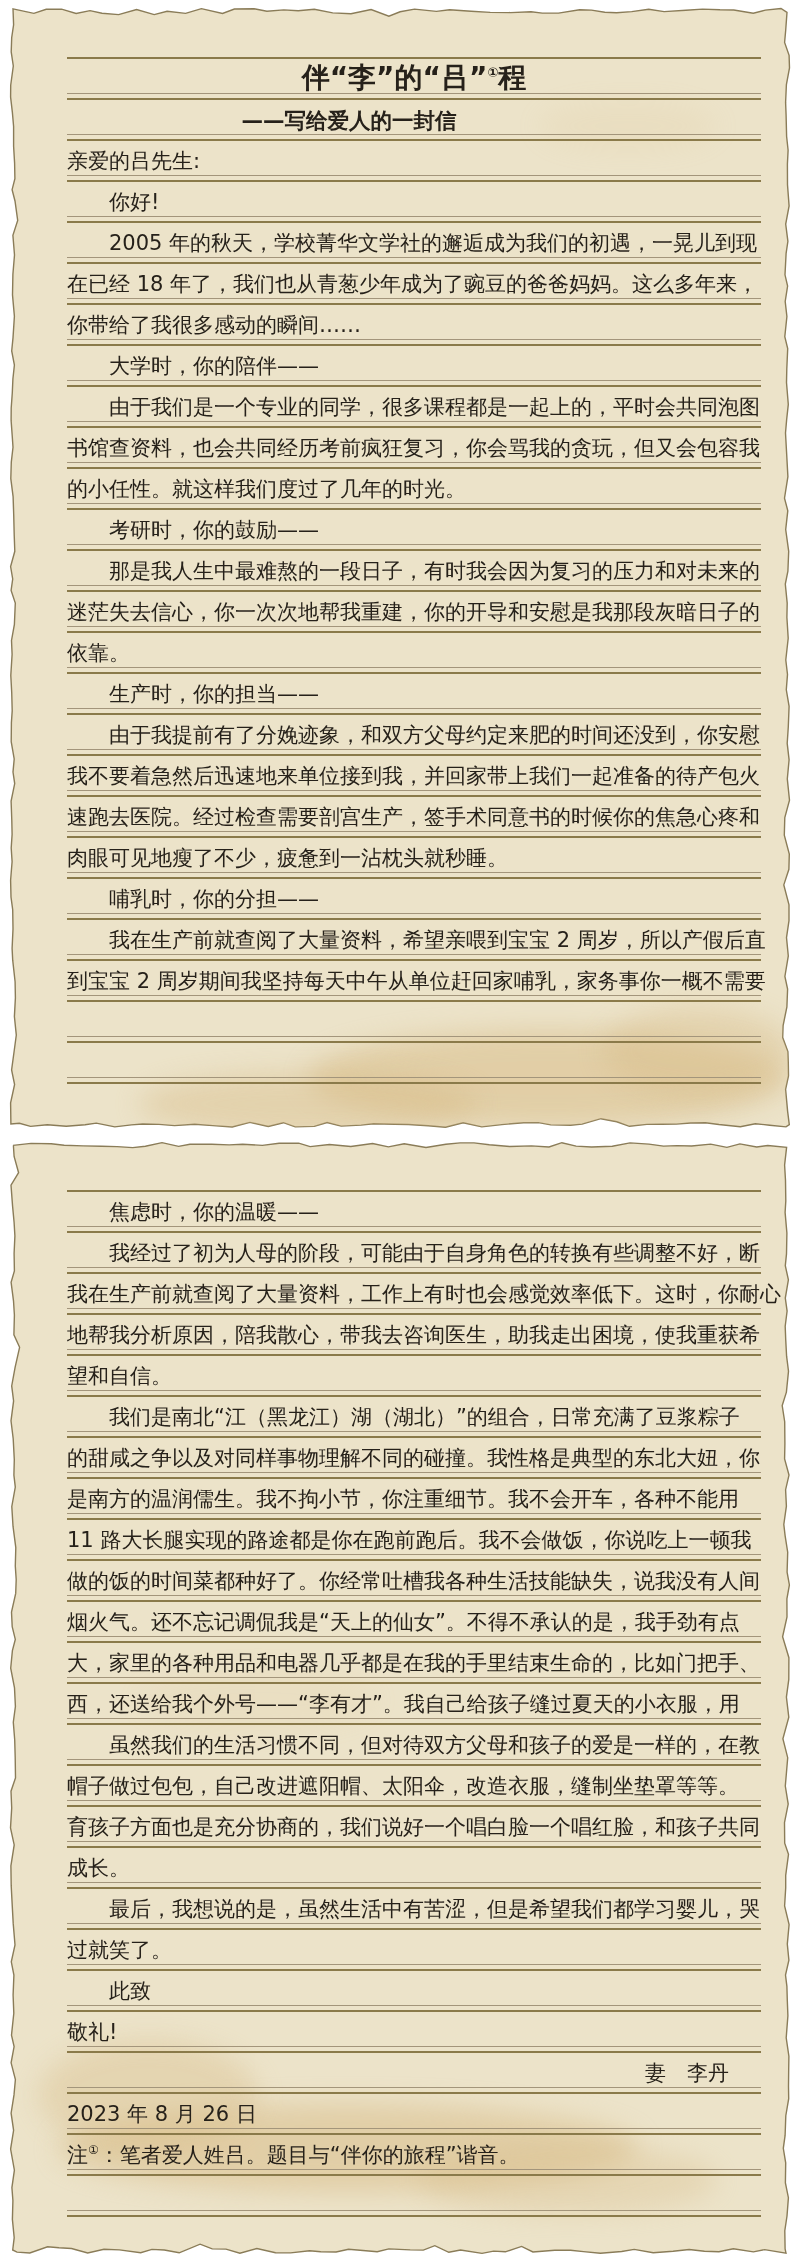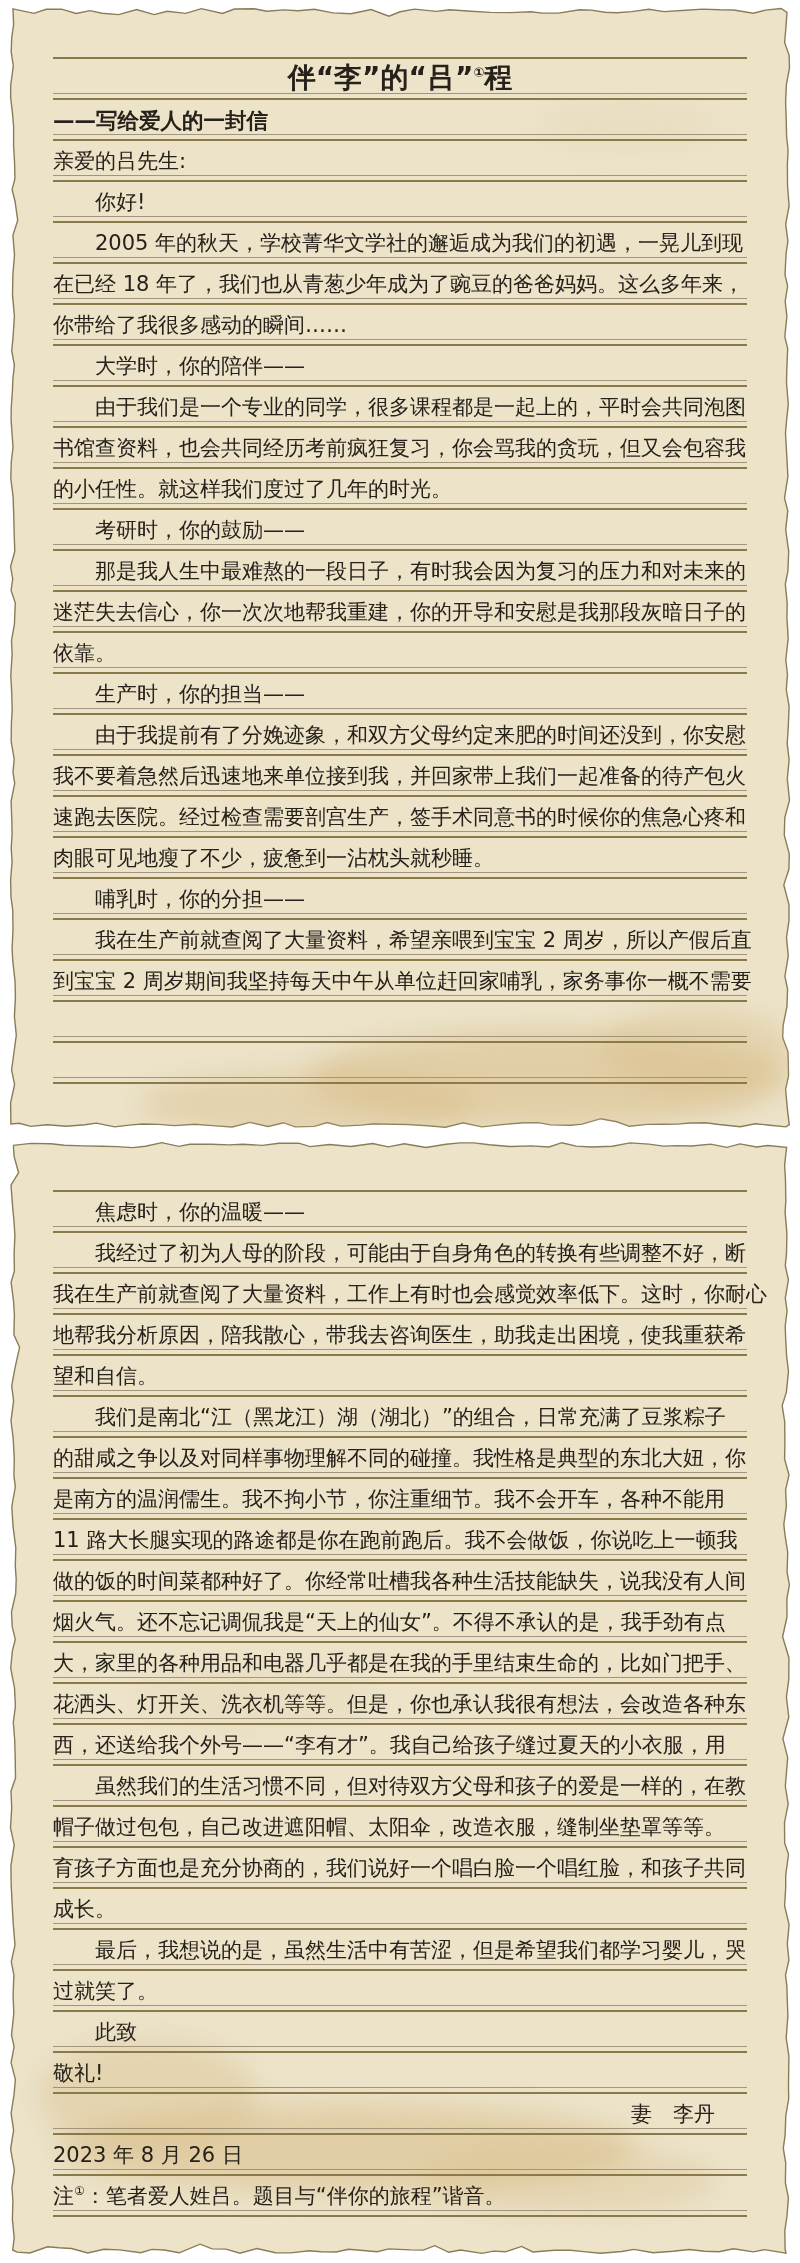--- a/index.html
+++ b/index.html
@@ -15,37 +15,37 @@
   .canvas{
     position:relative;width:800px;height:2263px;background:var(--bg);
     font-family:"DejaVu Sans","Liberation Sans",sans-serif;
     overflow:hidden;
   }
   .page{position:absolute;left:8px;width:784px;}
   #page1{top:6px;height:1124px;}
   #page2{top:1140px;height:1116px;}
   .paper-svg{position:absolute;inset:0;width:100%;height:100%;display:block;}
   .ruled{
-    position:absolute;left:45px;width:694px;
+    position:absolute;left:59px;width:694px;
     background-image:repeating-linear-gradient(
       to bottom,
       var(--rule-thick) 0px, var(--rule-thick) 2.4px,
       transparent 2.4px, transparent 36px,
       var(--rule-thin) 36px, var(--rule-thin) 37px,
       transparent 37px, transparent 41px);
   }
   #ruled1{top:51px;height:1028px;}
   #ruled2{top:50px;height:1028px;}
   .row{
     height:41px;line-height:45px;font-size:21px;color:var(--ink);
     white-space:nowrap;letter-spacing:0;
   }
   .row.title{text-align:center;font-weight:bold;font-size:28px;line-height:42px;}
   .row.title sup{font-size:13px;}
-  .row.subtitle{text-align:left;padding-right:130px;font-weight:bold;font-size:21.5px;}
+  .row.subtitle{text-align:center;padding-right:130px;font-weight:bold;font-size:21.5px;}
   .row.indent{padding-left:42px;}
   .row.salutation{padding-left:0;}
   .row.sign{text-align:right;padding-right:32px;}
   .row.date{text-align:left;padding-right:0;}
   .row.footnote{padding-left:0;}
   sup{vertical-align:super;font-size:12px;line-height:0;}
 </style>
 </head>
 <body>
 
@@ -120,21 +120,20 @@
         <div class="row flush">我在生产前就查阅了大量资料，工作上有时也会感觉效率低下。这时，你耐心</div>
         <div class="row flush">地帮我分析原因，陪我散心，带我去咨询医生，助我走出困境，使我重获希</div>
         <div class="row flush">望和自信。</div>
         <div class="row indent">我们是南北“江（黑龙江）湖（湖北）”的组合，日常充满了豆浆粽子</div>
         <div class="row flush">的甜咸之争以及对同样事物理解不同的碰撞。我性格是典型的东北大妞，你</div>
         <div class="row flush">是南方的温润儒生。我不拘小节，你注重细节。我不会开车，各种不能用</div>
         <div class="row flush">11 路大长腿实现的路途都是你在跑前跑后。我不会做饭，你说吃上一顿我</div>
         <div class="row flush">做的饭的时间菜都种好了。你经常吐槽我各种生活技能缺失，说我没有人间</div>
         <div class="row flush">烟火气。还不忘记调侃我是“天上的仙女”。不得不承认的是，我手劲有点</div>
         <div class="row flush">大，家里的各种用品和电器几乎都是在我的手里结束生命的，比如门把手、</div>
-        <div class="row flush">花洒头、灯开关、洗衣机等等。但是，你也承认我很有想法，会改造各种东</div>
         <div class="row flush">西，还送给我个外号——“李有才”。我自己给孩子缝过夏天的小衣服，用</div>
         <div class="row indent">虽然我们的生活习惯不同，但对待双方父母和孩子的爱是一样的，在教</div>
         <div class="row flush">帽子做过包包，自己改进遮阳帽、太阳伞，改造衣服，缝制坐垫罩等等。</div>
         <div class="row flush">育孩子方面也是充分协商的，我们说好一个唱白脸一个唱红脸，和孩子共同</div>
         <div class="row flush">成长。</div>
         <div class="row indent">最后，我想说的是，虽然生活中有苦涩，但是希望我们都学习婴儿，哭</div>
         <div class="row flush">过就笑了。</div>
         <div class="row indent">此致</div>
         <div class="row flush">敬礼!</div>
         <div class="row sign">妻　李丹</div>

